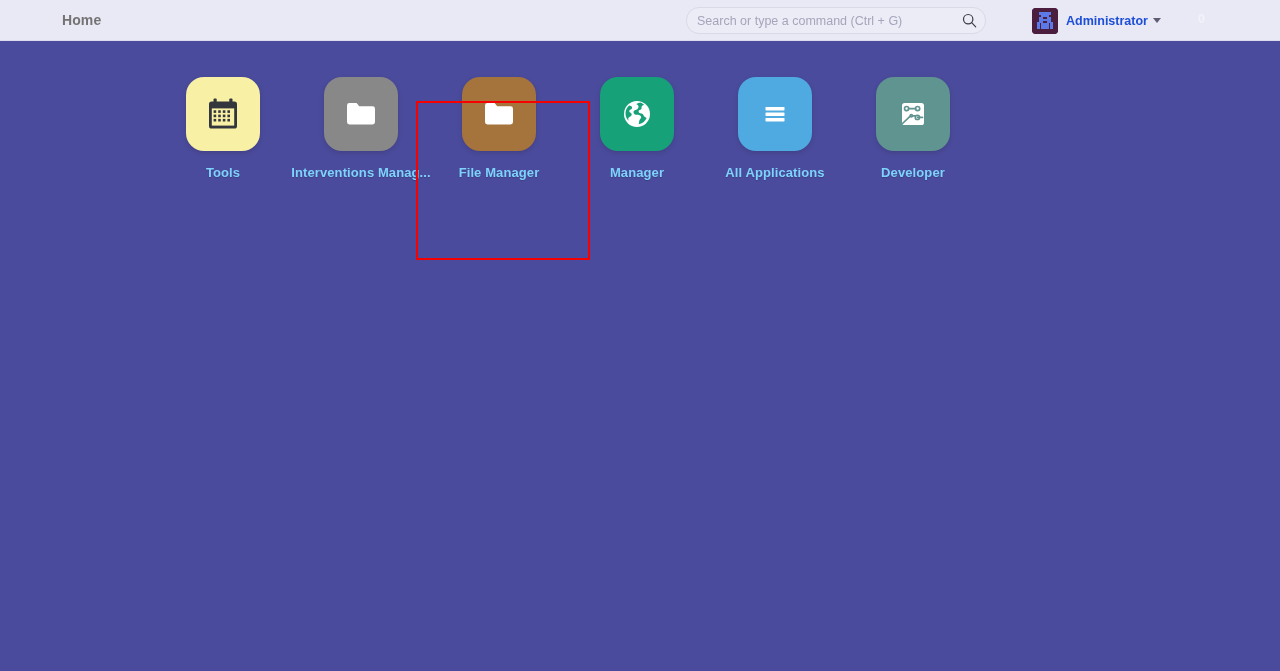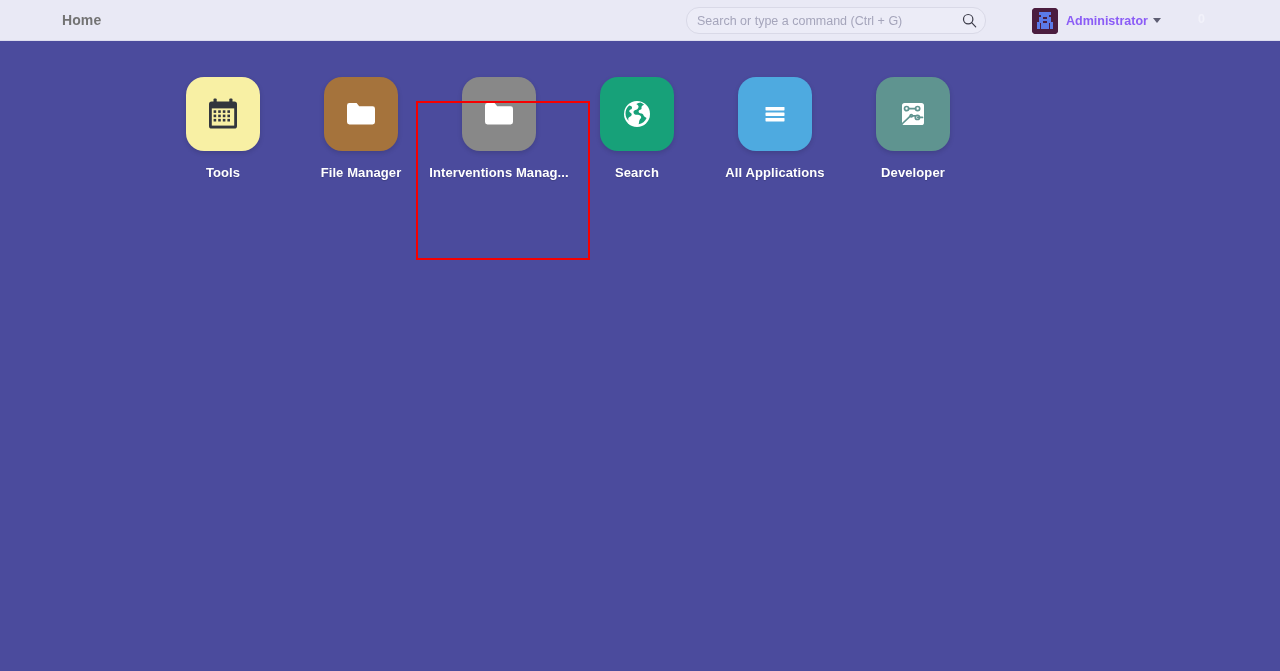--- a/index.html
+++ b/index.html
@@ -85,21 +85,21 @@
     border-radius: 4px;
     background: #4b1d3f;
     position: relative;
     overflow: hidden;
     flex: 0 0 auto;
   }
   .avatar svg { display: block; }
   .user-name {
     font-size: 12.5px;
     font-weight: bold;
-    color: #8b5cf6;
+    color: #1d4ed8;
     white-space: nowrap;
   }
   .caret {
     width: 0; height: 0;
     border-left: 4px solid transparent;
     border-right: 4px solid transparent;
     border-top: 5px solid #5d5d72;
     margin-left: -3px;
   }
   .notif-count {
@@ -146,21 +146,21 @@
     align-items: center;
     justify-content: center;
     box-shadow: 0 2px 5px rgba(0,0,0,0.14);
   }
   .app-tile svg { display: block; }
 
   .app-label {
     margin-top: 14px;
     font-size: 13px;
     font-weight: bold;
-    color: #ffffff;
+    color: #7dd3fc;
     text-align: center;
     white-space: nowrap;
     letter-spacing: 0.1px;
     text-shadow: 0 1px 1px rgba(0,0,0,0.18);
   }
 
   
   .highlight-box {
     position: absolute;
     left: 416px;
@@ -241,54 +241,54 @@
               <rect x="17.8" y="22.9" width="2.6" height="2.6"></rect>
               <rect x="22.4" y="22.9" width="2.6" height="2.6"></rect>
             </g>
           </svg>
         </span>
       </div>
       <div class="app-label">Tools</div>
     </div>
 
     <div class="app-item">
-      <div class="app-tile" style="background:#a5733c;">
+      <div class="app-tile" style="background:#888888;">
         <span>
           <svg width="36" height="36" viewBox="0 0 36 36">
             <path d="M4 9.5 a2.4 2.4 0 0 1 2.4-2.4 h7.2 l2.6 3.2 h13.4 a2.4 2.4 0 0 1 2.4 2.4 v13.4 a2.4 2.4 0 0 1 -2.4 2.4 h-23.2 a2.4 2.4 0 0 1 -2.4 -2.4 z" fill="#ffffff"></path>
           </svg>
         </span>
       </div>
-      <div class="app-label">File Manager</div>
-    </div>
-
-    <div class="app-item">
-      <div class="app-tile" style="background:#888888;">
+      <div class="app-label">Interventions Manag...</div>
+    </div>
+
+    <div class="app-item">
+      <div class="app-tile" style="background:#a5733c;">
         <span>
           <svg width="36" height="36" viewBox="0 0 36 36">
             <path d="M4 9.5 a2.4 2.4 0 0 1 2.4-2.4 h7.2 l2.6 3.2 h13.4 a2.4 2.4 0 0 1 2.4 2.4 v13.4 a2.4 2.4 0 0 1 -2.4 2.4 h-23.2 a2.4 2.4 0 0 1 -2.4 -2.4 z" fill="#ffffff"></path>
           </svg>
         </span>
       </div>
-      <div class="app-label">Interventions Manag...</div>
+      <div class="app-label">File Manager</div>
     </div>
 
     <div class="app-item">
       <div class="app-tile" style="background:#17a179;">
         <span>
           <svg width="34" height="34" viewBox="0 0 34 34">
             <circle cx="17" cy="17" r="13" fill="#ffffff"></circle>
             <g fill="#17a179">
               <path d="M9.5 8.5 c2 0.4 3 1.6 2.4 2.9 c-0.5 1.1 -2.2 1.1 -2.6 2.3 c-0.3 1 0.6 1.7 1.5 2.2 c1 0.6 1.2 1.6 0.6 2.6 c-0.7 1.1 -2.4 1.3 -3 2.6 c-0.4 0.9 -0.1 2 0.5 2.9 c-2.1 -1.9 -3.4 -4.6 -3.4 -7.6 c0 -2.9 1.2 -5.5 3.2 -7.4 z"></path>
               <path d="M20.5 5.6 c1.4 0.5 2.6 1.2 3.6 2.2 c-0.9 0.5 -1.9 0.7 -2.4 1.6 c-0.5 0.9 0.2 1.9 -0.3 2.7 c-0.5 0.8 -1.8 0.7 -2.5 1.4 c-0.7 0.8 -0.2 2 0.6 2.5 c0.9 0.6 2.2 0.3 3.1 0.9 c0.9 0.6 1 1.9 1.7 2.7 c0.6 0.7 1.6 0.9 2.3 1.5 c-1.4 3.3 -4.4 5.7 -8 6.2 c0.6 -1.2 0.3 -2.6 0.8 -3.8 c0.5 -1.2 1.8 -2.1 1.8 -3.4 c0 -1.2 -1.2 -2 -2.4 -2.2 c-1.3 -0.2 -2.7 0.2 -3.9 -0.4 c-1.2 -0.6 -1.8 -2.3 -1.1 -3.4 c0.7 -1.1 2.3 -1.2 3.4 -1.9 c1.1 -0.7 1.7 -2.3 1.1 -3.4 c-0.4 -0.8 -1.3 -1.1 -1.9 -1.7 c1.3 -0.9 2.7 -1.4 4.1 -1.5 z"></path>
             </g>
           </svg>
         </span>
       </div>
-      <div class="app-label">Search</div>
+      <div class="app-label">Manager</div>
     </div>
 
     <div class="app-item">
       <div class="app-tile" style="background:#4eaae0;">
         <span>
           <svg width="34" height="34" viewBox="0 0 34 34">
             <g fill="#ffffff">
               <rect x="7.5" y="10" width="19" height="3.4" rx="0.6"></rect>
               <rect x="7.5" y="15.5" width="19" height="3.4" rx="0.6"></rect>
               <rect x="7.5" y="21" width="19" height="3.4" rx="0.6"></rect>

